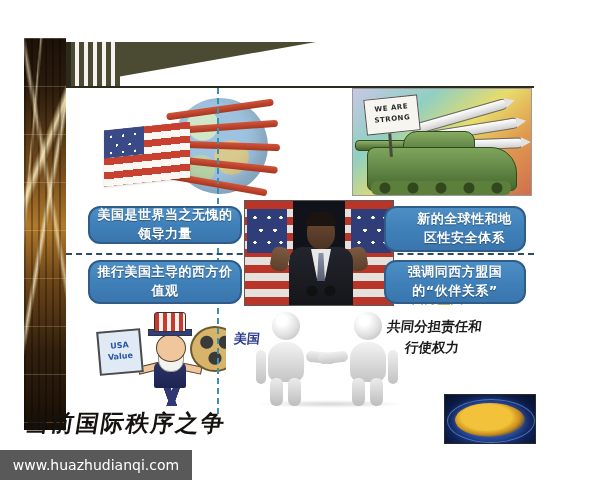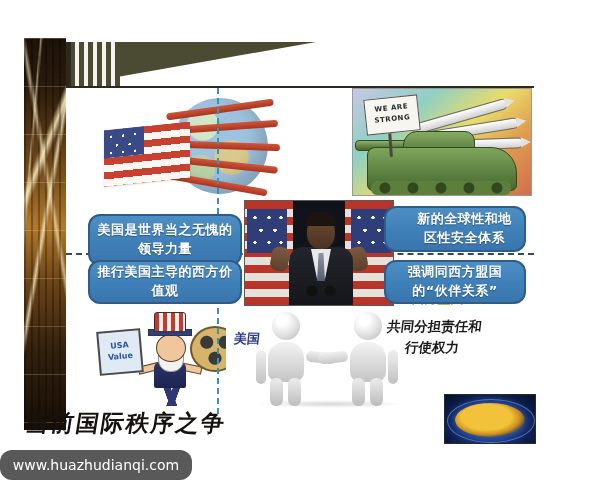--- a/index.html
+++ b/index.html
@@ -514,21 +514,21 @@
     line-height: 1.45;
     text-align: center;
     display: flex;
     align-items: center;
     justify-content: center;
     padding: 4px 6px;
     letter-spacing: .5px;
     text-shadow: 0 1px 1px rgba(0,0,0,.35);
     z-index: 20;
   }
-  .c-tl { left: 22px;  top: 126px; width: 154px; height: 52px; }
+  .c-tl { left: 22px;  top: 118px; width: 154px; height: 38px; }
   .c-tr { left: 318px; top: 118px; width: 142px; height: 46px; padding-left: 25px; }
   .c-bl { left: 22px;  top: 172px; width: 154px; height: 44px; }
   .c-br { left: 318px; top: 172px; width: 142px; height: 44px; }
 
   
   .calligraphy {
     position: absolute;
     left: 26px; top: 408px;
     font-size: 23px;
     font-weight: bold;
@@ -545,21 +545,20 @@
     position: absolute;
     left: 0; bottom: 0;
     width: 192px; height: 30px;
     background: #595959;
     color: #ffffff;
     font-size: 14px;
     line-height: 30px;
     text-align: center;
     white-space: nowrap;
     z-index: 40;
-    border-radius: 12px;
   }
 </style>
 </head>
 <body>
 
 <div id="slide">
 
 
   <div class="left-strip"></div>
 

